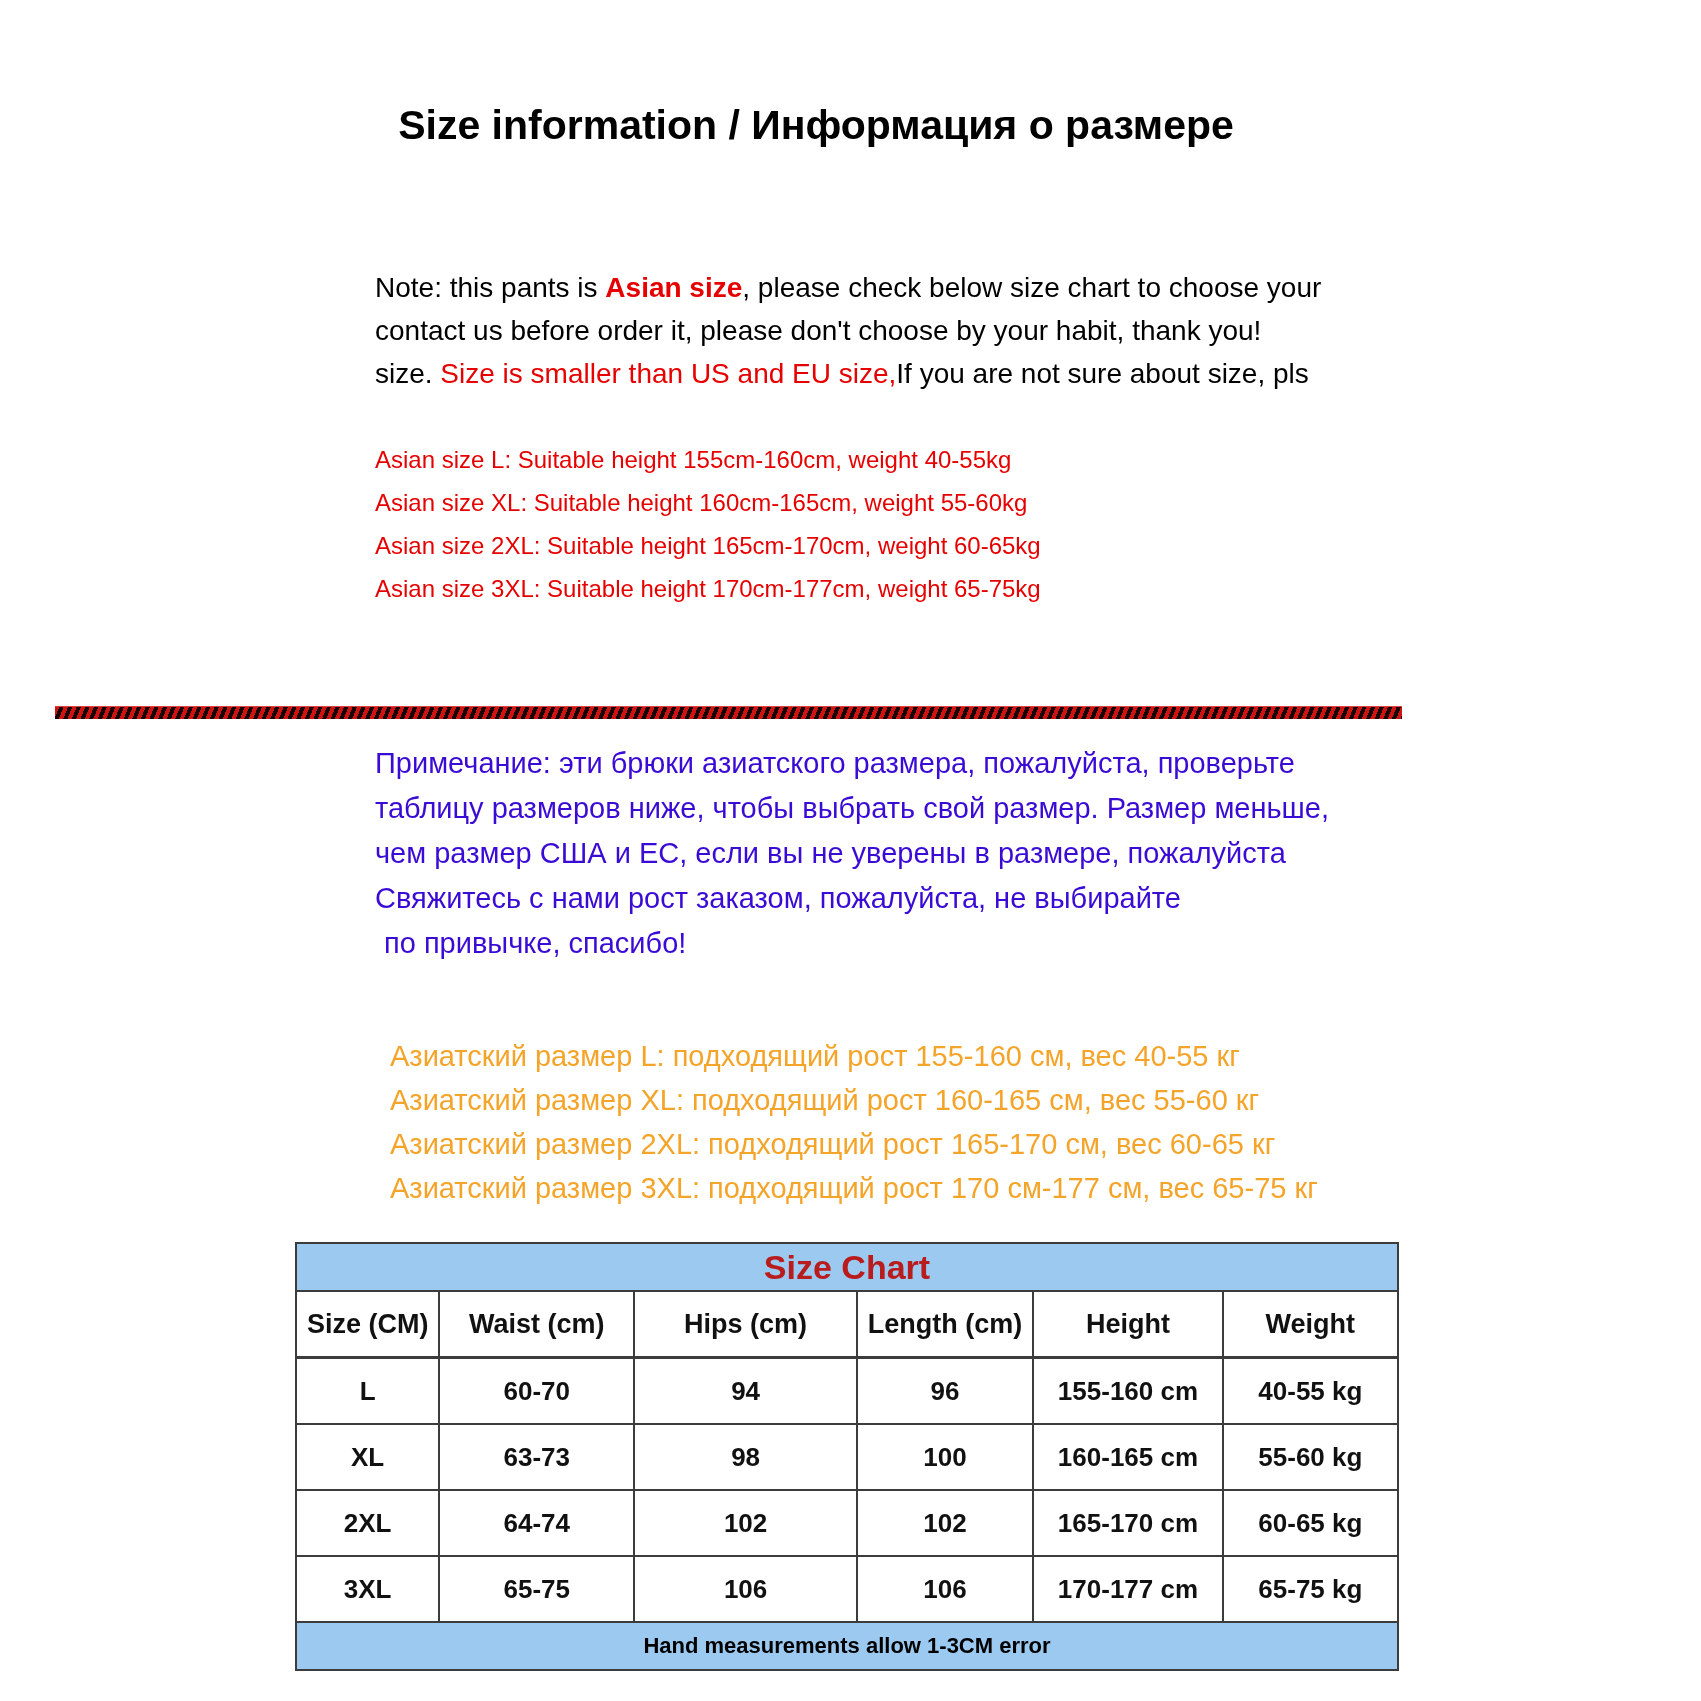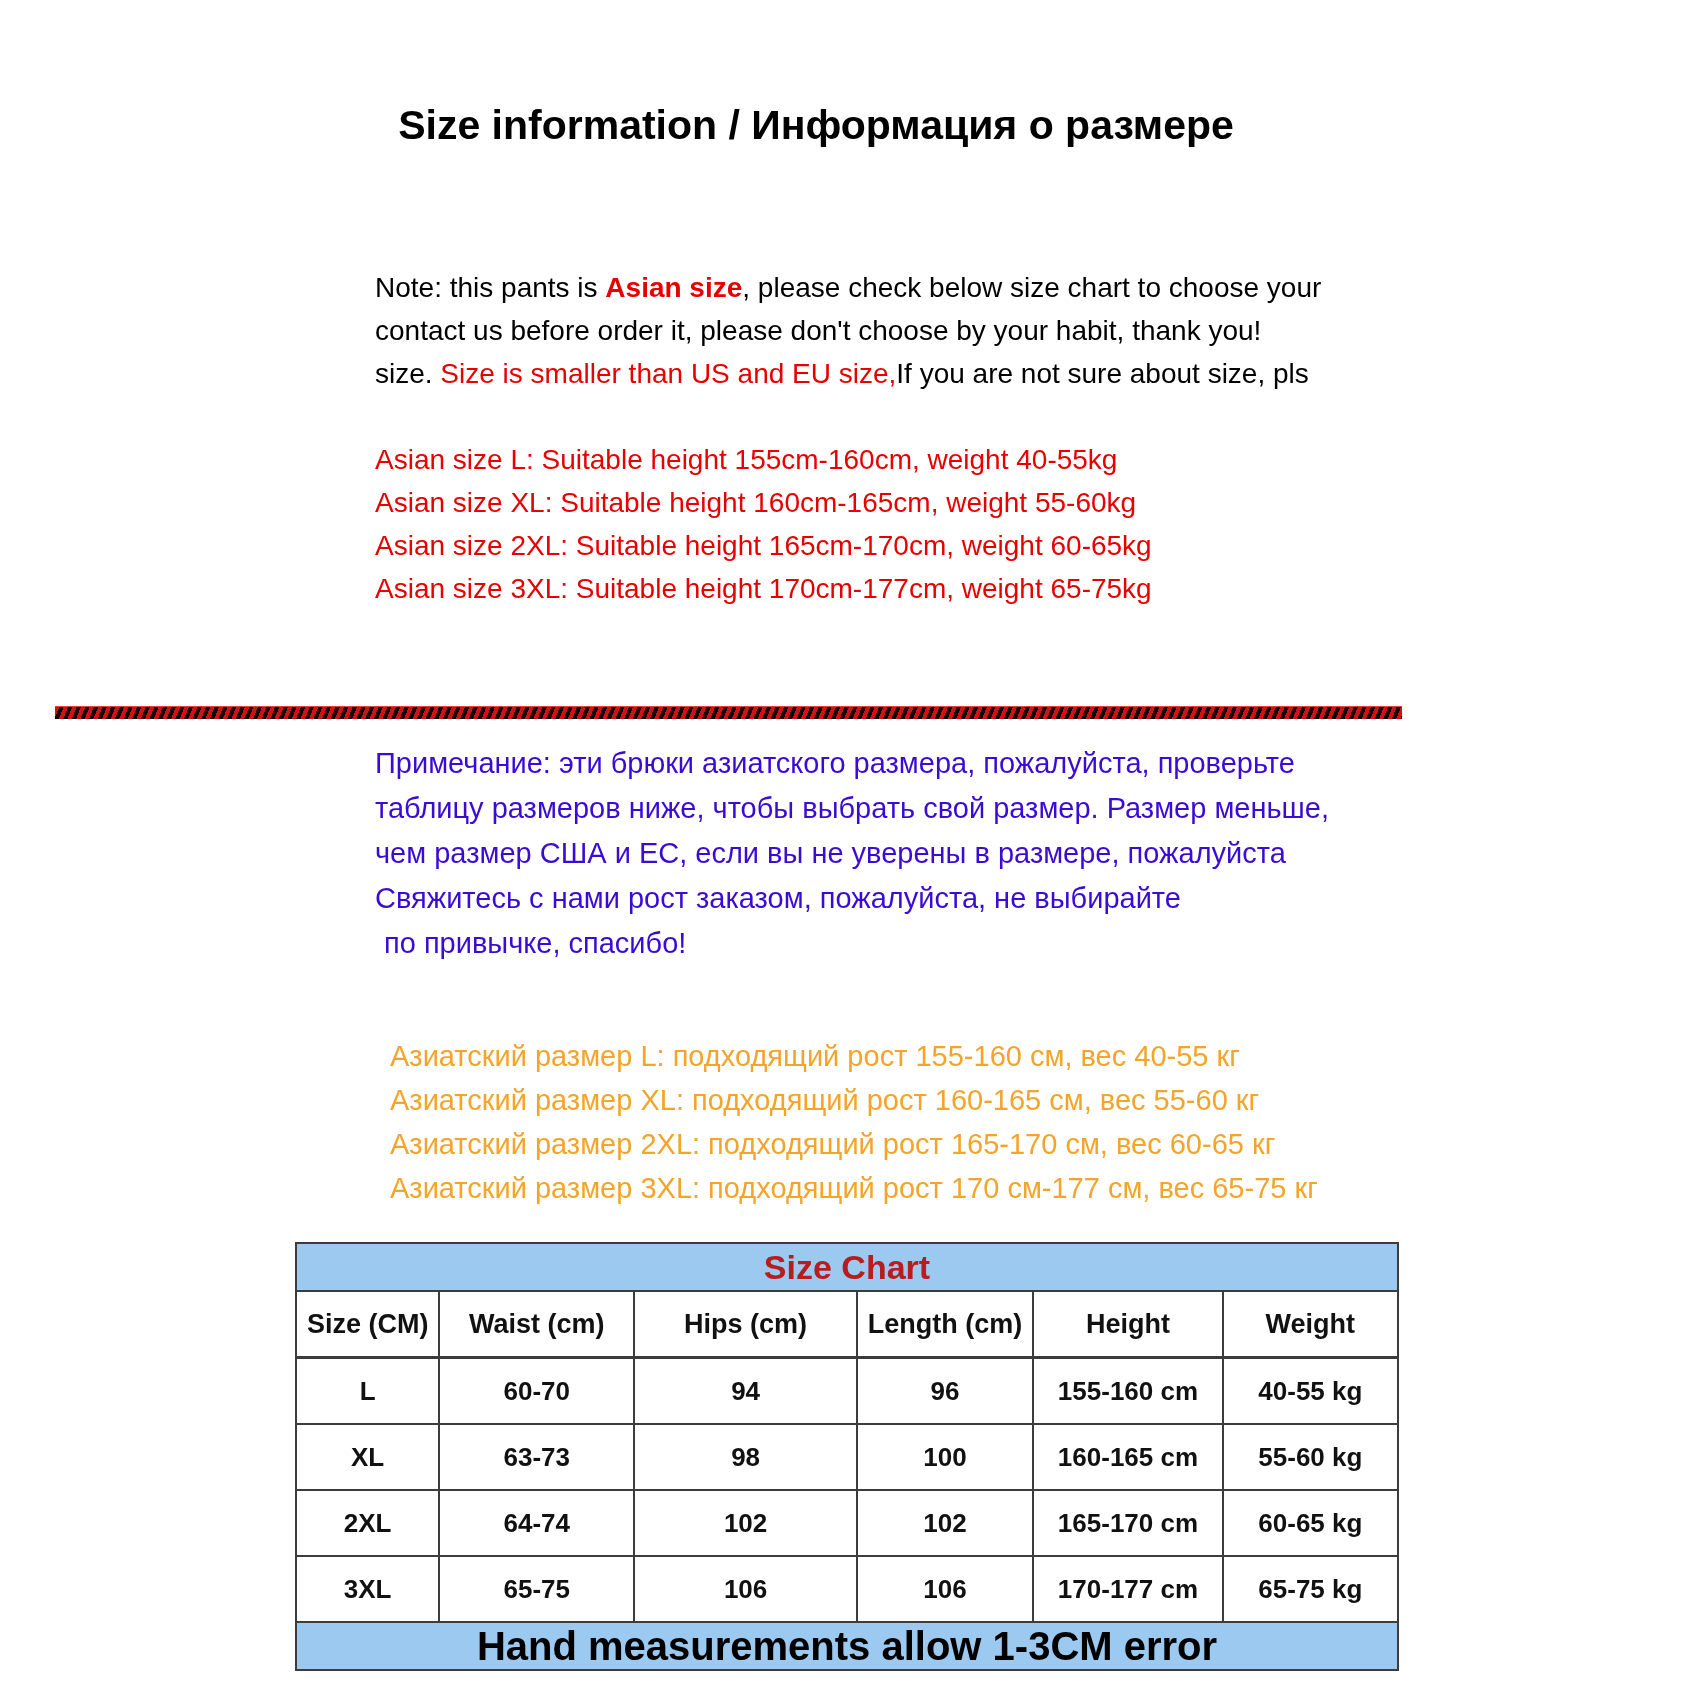--- a/index.html
+++ b/index.html
@@ -22,21 +22,21 @@
     text-align:center;font-size:41px;font-weight:700;color:#000;
   }
   .note-en{
     position:absolute;left:375px;top:266px;
     font-size:28px;line-height:43px;color:#000;white-space:nowrap;
   }
   .red{color:var(--red);}
   .red-bold{color:var(--red);font-weight:700;}
   .sizes-en{
     position:absolute;left:375px;top:438px;
-    font-size:28px;line-height:43px;color:var(--red);white-space:nowrap;
+    font-size:24px;line-height:43px;color:var(--red);white-space:nowrap;
   }
   .divider{
     position:absolute;left:55px;top:706px;width:1596px;height:13px;
     background:repeating-linear-gradient(112deg,var(--div-red) 0 4px,var(--div-black) 4px 8px);
     border-top:1px solid #e04040;
     box-sizing:border-box;
   }
   .note-ru{
     position:absolute;left:375px;top:741px;
     font-size:29px;line-height:45px;color:var(--blue);white-space:nowrap;
@@ -52,21 +52,21 @@
     font-weight:700;color:#111;
   }
   .size-table td{
     border:2px solid #3c3c3c;
     text-align:center;vertical-align:middle;
     font-size:26px;padding:0;
   }
   .size-table tr.band td{height:46px;font-size:34px;background:var(--tblue);color:#b91c1c;}
   .size-table tr.colhead td{height:64px;font-size:27px;border-bottom-width:3px;}
   .size-table tr.data td{height:64px;}
-  .size-table tr.tfoot td{height:46px;font-size:40px;background:var(--tblue);color:#000;}
+  .size-table tr.tfoot td{height:46px;font-size:22px;background:var(--tblue);color:#000;}
 </style>
 </head>
 <body>
 
 <div class="page" style="--red: #e60000; --blue: #3b0bd6; --orange: #f5a42a; --tblue: #9cc9f0; --div-red: #cf1313; --div-black: #160000;">
 
   <div class="page-title">Size information / Информация о размере</div>
 
   <div class="note-en">
     <div><span>Note: this pants is </span><span class="red-bold">Asian size</span><span>, please check below size chart to choose your</span></div>

